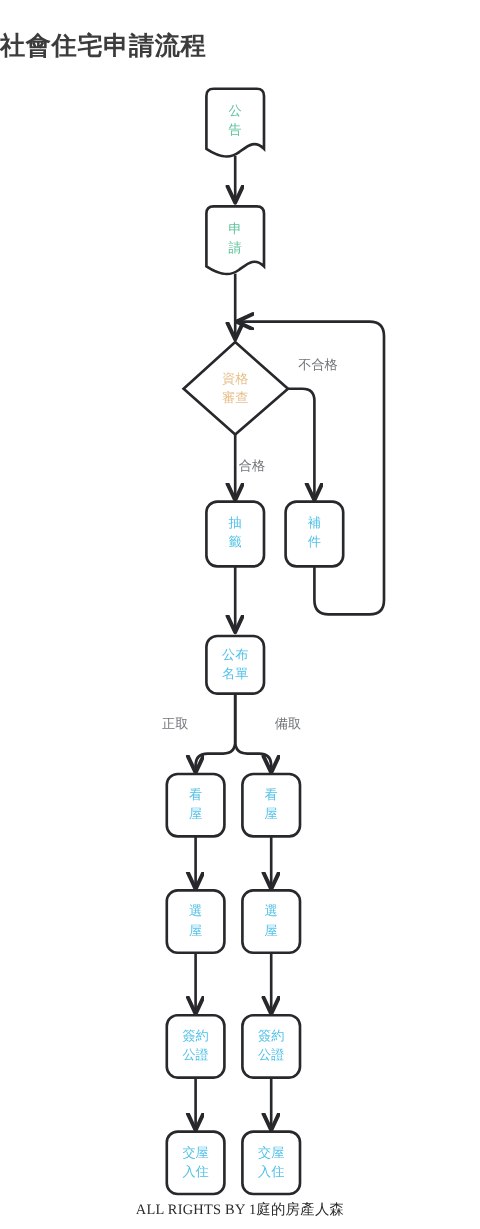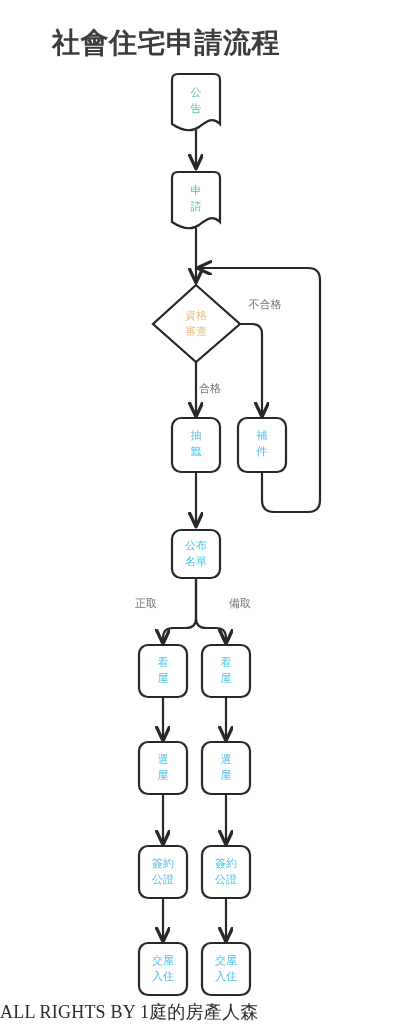--- a/index.html
+++ b/index.html
@@ -12,22 +12,22 @@
     height: 1024px;
     position: relative;
     overflow: hidden;
     font-family: "Liberation Sans", "DejaVu Sans", sans-serif;
   }
   #chart-title {
     position: absolute;
     left: 0;
     top: 24px;
     width: 332px;
-    text-align: center;
-    font-size: 28px;
+    text-align: left;
+    font-size: 21px;
     font-weight: bold;
     color: #3c3c3c;
     letter-spacing: 0.5px;
     font-family: "Liberation Sans", "DejaVu Sans", sans-serif;
   }
   #flow-svg {
     position: absolute;
     left: 0;
     top: 0;
     width: 400px;
@@ -56,21 +56,22 @@
     font-size: 11px;
     fill: #70757a;
     text-anchor: middle;
     dominant-baseline: middle;
   }
   #footer-credit {
     position: absolute;
     left: 0;
     top: 1000px;
     width: 400px;
-    font-size: 18px;
+    text-align: center;
+    font-size: 12px;
     color: #2b2b2b;
     font-family: "Liberation Serif", "DejaVu Serif", serif;
     letter-spacing: 0.2px;
     white-space: nowrap;
   }
 </style>
 </head>
 <body>
 
 <div id="chart-title">社會住宅申請流程</div>

